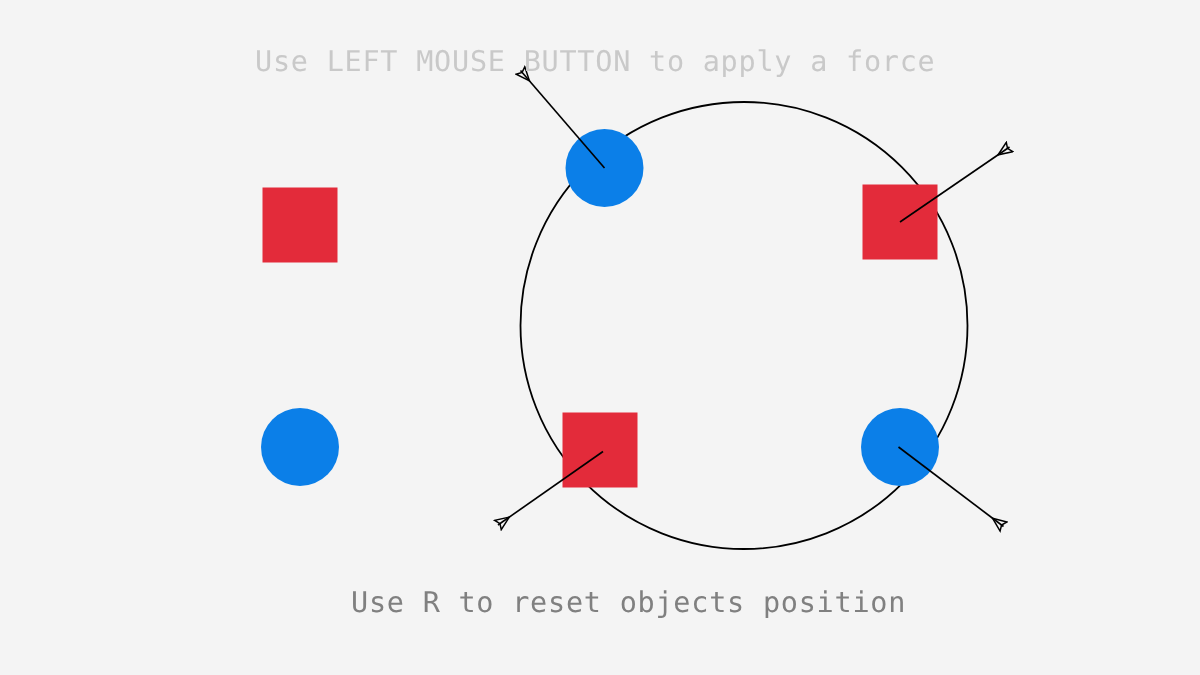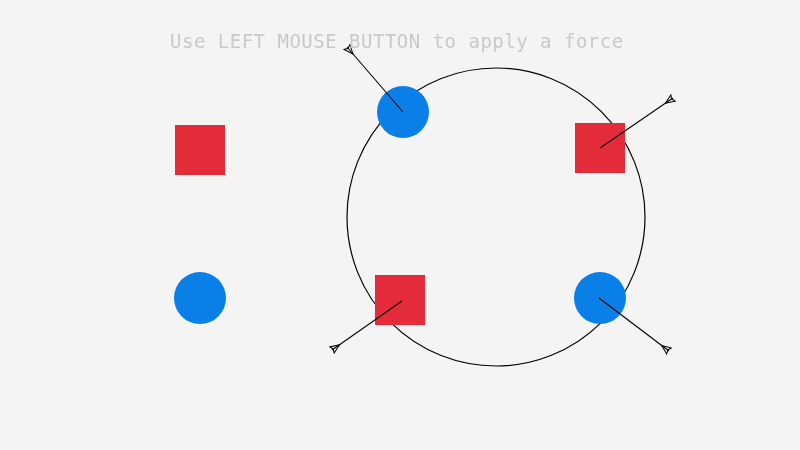--- a/index.html
+++ b/index.html
@@ -71,14 +71,15 @@
     <g id="arrows-group">
         <line x1="403" y1="112" x2="347" y2="47" stroke="#000000" stroke-width="1.1" marker-end="url(#open-arrowhead)"></line>
         <line x1="600" y1="148" x2="673" y2="98" stroke="#000000" stroke-width="1.1" marker-end="url(#open-arrowhead)"></line>
         <line x1="402" y1="301" x2="332" y2="350" stroke="#000000" stroke-width="1.1" marker-end="url(#open-arrowhead)"></line>
         <line x1="599" y1="298" x2="669" y2="351" stroke="#000000" stroke-width="1.1" marker-end="url(#open-arrowhead)"></line>
       </g>
   </svg>
 
   <div class="hint-text" id="hint-top" style="color: rgb(201, 201, 201);">Use LEFT MOUSE BUTTON to apply a force</div>
 
+  <div class="hint-text" id="hint-bottom" style="color: rgb(128, 128, 128);">Use R to reset objects position</div>
 
 </div>
 
 </body></html>

